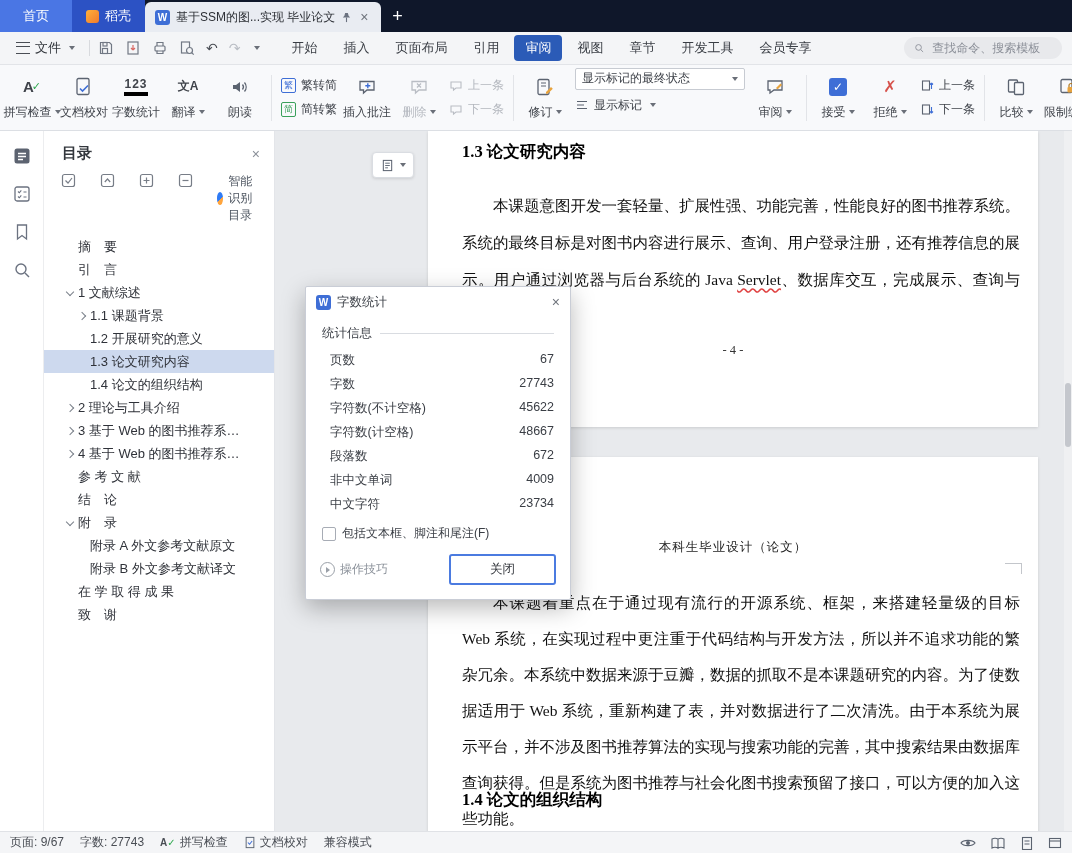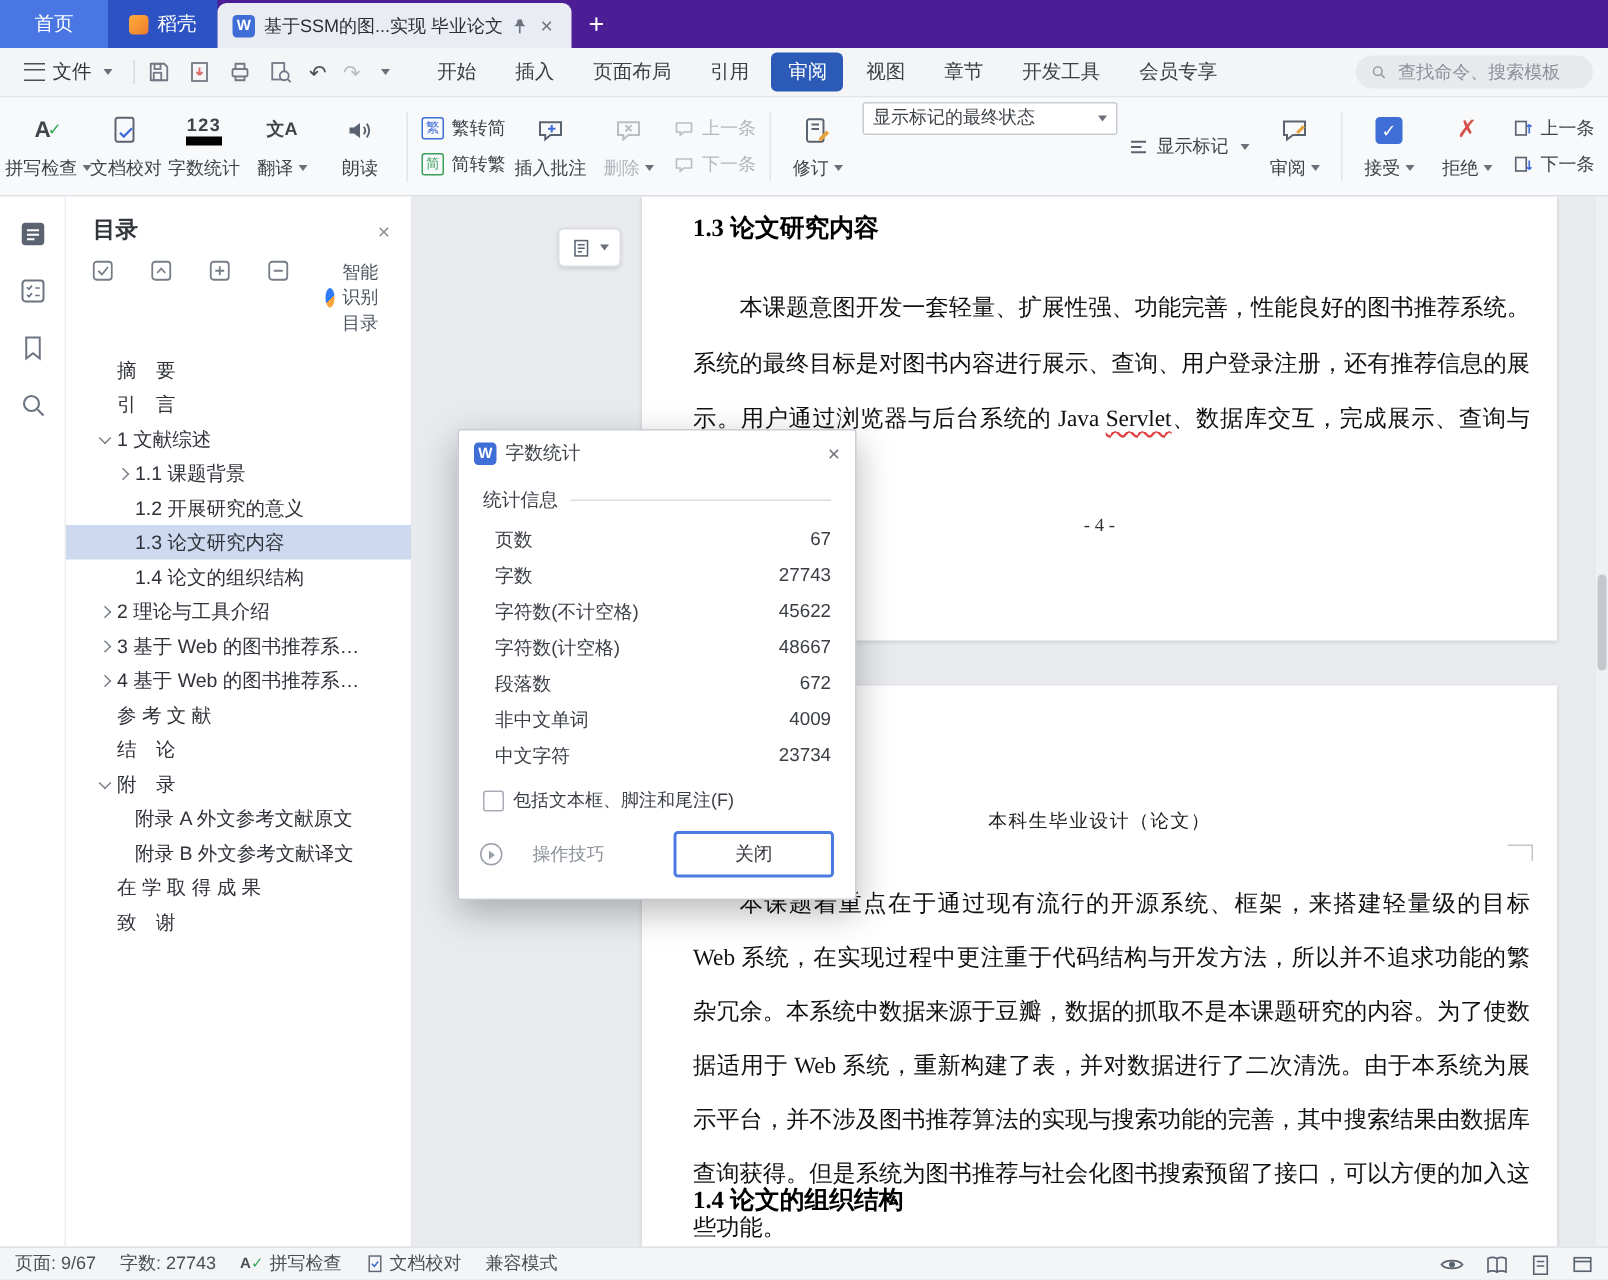--- a/index.html
+++ b/index.html
@@ -2,21 +2,21 @@
 <html><head>
 <meta charset="utf-8">
 <style>
   html,body{margin:0;padding:0}
   body{width:1072px;height:853px;position:relative;overflow:hidden;background:#E8EAED;
        font-family:"Liberation Sans","DejaVu Sans",sans-serif;color:#3A3E45}
   svg{display:block}
   .caret{display:inline-block;width:0;height:0;border-left:3.5px solid transparent;border-right:3.5px solid transparent;border-top:4px solid #6A6F78;margin-left:3px}
 
   
-  .titlebar{position:absolute;left:0;top:0;width:100%;height:32px;background:#4c1d95;display:flex;align-items:stretch}
+  .titlebar{position:absolute;left:0;top:0;width:100%;height:32px;background:#0f172a;display:flex;align-items:stretch}
   .ttab{display:flex;align-items:center;gap:6px;color:#fff;font-size:13px;padding:0 14px;cursor:default}
   .ttab.home{background:#4A76E4;min-width:44px;justify-content:center}
   .ttab.docer{background:#2C52C4}
   .docer-ico{width:13px;height:13px;border-radius:3px;background:linear-gradient(135deg,#FFB03A,#F07A2D)}
   .ttab.doc{background:#E9ECF2;color:#2C2F35;border-radius:6px 6px 0 0;margin-top:2px;padding:0 10px;max-width:250px}
   .doc-title{white-space:nowrap;overflow:hidden;text-overflow:ellipsis;font-size:12px;max-width:165px}
   .wlogo{width:15px;height:15px;border-radius:3px;background:#3E6ED6;color:#fff;font-size:10px;font-weight:bold;display:flex;align-items:center;justify-content:center;flex:0 0 15px}
   .tclose{color:#6F747C;font-size:14px;line-height:1;padding:0 2px}
   .newtab{color:#fff;font-size:18px;width:34px;display:flex;align-items:center;justify-content:center}
 
@@ -38,28 +38,28 @@
   .msearch input::placeholder{color:#8C9099}
 
   
   .ribbon{position:absolute;top:65px;left:0;width:100%;height:66px;background:#F8F9FB;border-bottom:1px solid #DCDFE4;display:flex;align-items:center;padding:0 6px;box-sizing:border-box;overflow:hidden}
   .rb-big{min-width:52px;display:flex;flex-direction:column;align-items:center;justify-content:flex-start;padding:7px 3px 0;gap:5px;height:60px;box-sizing:border-box}
   .rb-big .lbl{font-size:12px;color:#3F434A;display:flex;align-items:center;white-space:nowrap}
   .rb-ico{height:24px;display:flex;align-items:center;justify-content:center}
   .rb-stack{display:flex;flex-direction:column;justify-content:center;gap:7px;height:60px;padding:0 4px}
   .rb-small{display:flex;align-items:center;gap:5px;font-size:12px;color:#3F434A;white-space:nowrap}
   .rb-sep{width:1px;height:46px;background:#E2E4E8;margin:0 5px;flex:0 0 1px}
-  .rb-col{display:flex;flex-direction:row;justify-content:flex-start;gap:7px;height:60px;padding:0 4px}
+  .rb-col{display:flex;flex-direction:column;justify-content:flex-start;gap:7px;height:60px;padding:0 4px}
   .rb-select{width:170px;height:22px;border:1px solid #C7CBD2;background:#fff;border-radius:2px;display:flex;align-items:center;justify-content:space-between;font-size:12px;color:#3F434A;padding:0 6px;box-sizing:border-box}
   .disabled,.disabled .lbl{color:#B3B7BE}
   .sq-ico{width:13px;height:13px;border:1px solid #3E6ED6;color:#3E6ED6;border-radius:2px;font-size:9px;display:flex;align-items:center;justify-content:center;flex:0 0 13px}
   .sq-ico.green{border-color:#39A05A;color:#39A05A}
   .acc-ico{width:18px;height:18px;background:#3E6ED6;color:#fff;border-radius:3px;display:flex;align-items:center;justify-content:center;font-size:12px}
   .rej-ico{color:#D6514A;font-size:16px;font-weight:bold;line-height:1}
-  .t123{font-size:12px;font-weight:bold;color:#3F434A;border-bottom:6px solid #000000;padding-bottom:1px;letter-spacing:1px}
+  .t123{font-size:12px;font-weight:bold;color:#3F434A;border-bottom:4px solid #000000;padding-bottom:1px;letter-spacing:1px}
   .tfw{font-size:12px;font-weight:bold;color:#3F434A}
   .spellA{font-size:15px;font-weight:bold;color:#3F434A}
   .spellC{color:#2FA84F;font-size:11px;margin-left:-2px;font-weight:bold}
 
   
   .main{position:absolute;top:131px;left:0;width:100%;height:700px;display:flex}
   .iconstrip{width:44px;background:#fff;border-right:1px solid #ECEDEF;display:flex;flex-direction:column;align-items:center;padding-top:16px;gap:20px;box-sizing:border-box}
   .toc{width:231px;background:#fff;border-right:1px solid #E3E5E9;display:flex;flex-direction:column;box-sizing:border-box}
   .toc-head{display:flex;align-items:center;padding:13px 14px 6px 18px}
   .toc-title{font-size:15px;font-weight:bold;color:#33373D}
@@ -100,21 +100,21 @@
   .wcdlg{position:absolute;left:305px;top:286px;width:264px;background:#fff;border:1px solid #C9CDD6;border-radius:2px;box-shadow:0 8px 24px rgba(0,0,0,.28);z-index:50}
   .wc-title{display:flex;align-items:center;gap:6px;height:30px;padding:0 10px;font-size:12.5px;color:#3F434A}
   .wc-x{margin-left:auto;color:#6F747C;font-size:14px}
   .wc-body{padding:4px 16px 0}
   .wc-group{display:flex;align-items:center;gap:8px;font-size:12.5px;color:#3A3E45;margin:4px 0 6px}
   .wc-line{flex:1;height:1px;background:#D9DCE1}
   .wc-row{display:flex;justify-content:space-between;font-size:12.5px;color:#3A3E45;padding:3.5px 0 3.5px 8px}
   .wc-check{display:flex;align-items:center;gap:6px;font-size:12px;color:#3A3E45;margin:9px 0 2px}
   .cbox{width:12px;height:12px;border:1px solid #A7ACB5;border-radius:2px;background:#fff;flex:0 0 12px}
   .wc-footer{display:flex;align-items:center;padding:10px 14px 14px}
-  .wc-tips{display:flex;align-items:center;gap:20px;color:#8A9099;font-size:12px}
+  .wc-tips{display:flex;align-items:center;gap:5px;color:#8A9099;font-size:12px}
   .play-ico{width:13px;height:13px;border:1px solid #9AA0A8;border-radius:50%;position:relative}
   .play-ico::after{content:"";position:absolute;left:4.5px;top:3.5px;width:0;height:0;border-left:4px solid #9AA0A8;border-top:3px solid transparent;border-bottom:3px solid transparent}
   .wc-closebtn{margin-left:auto;padding:5px 39px;font-size:12.5px;border:2px solid #4B7BE0;background:#fff;color:#33363C;border-radius:3px;font-family:inherit}
 
   
   .statusbar{position:absolute;left:0;bottom:0;width:100%;height:22px;background:#F4F5F7;border-top:1px solid #E0E2E6;display:flex;align-items:center;gap:16px;padding:0 10px;box-sizing:border-box;font-size:12px;color:#4A4E55}
   .sb-item{display:flex;align-items:center;gap:4px;white-space:nowrap}
   .sb-right{margin-left:auto;display:flex;align-items:center;gap:14px}
 </style>
 </head>

